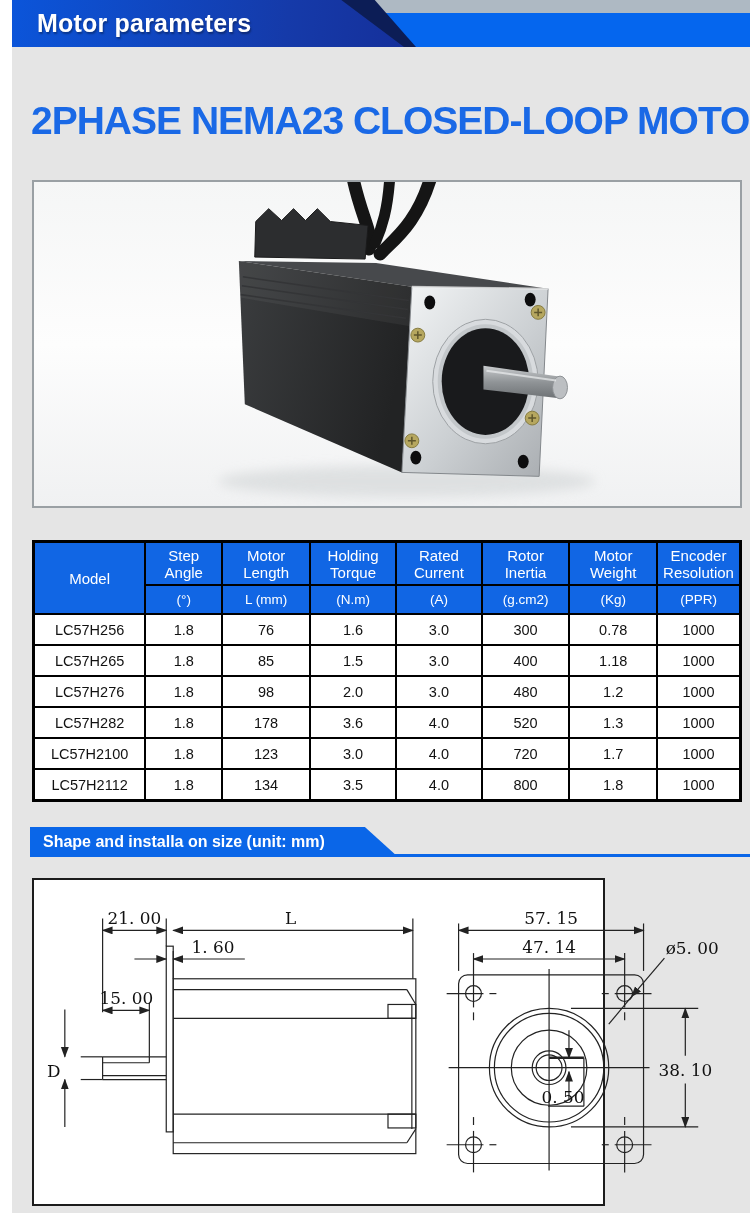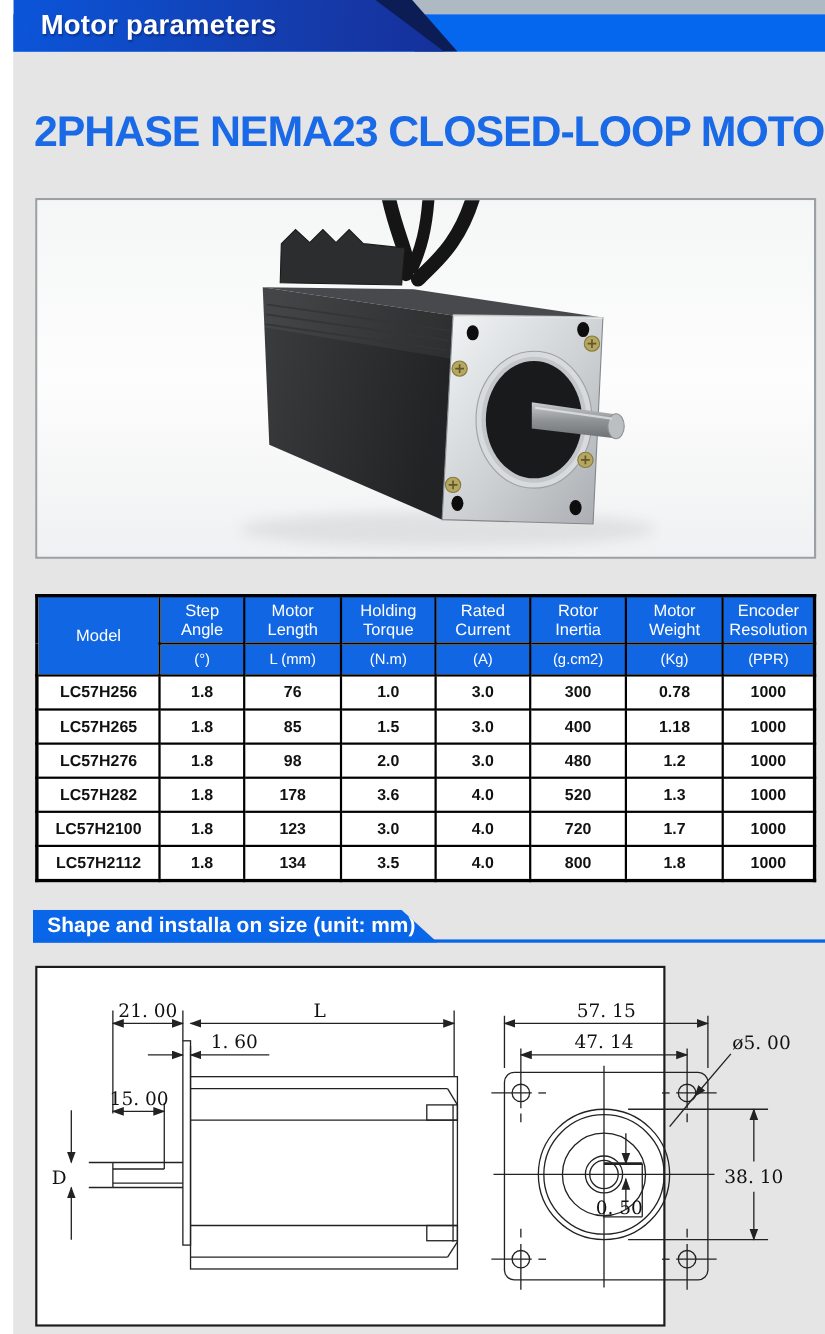--- a/index.html
+++ b/index.html
@@ -26,26 +26,26 @@
              border:2px solid #9aa0a4;box-sizing:border-box;background:#fafbfb;}
   .photo-box svg{display:block;width:706px;height:324px;}
   
   .spec-table{position:absolute;left:20px;top:540px;width:710px;border-collapse:collapse;
               table-layout:fixed;border:3px solid #000;}
   .spec-table th,.spec-table td{border:2px solid #000;text-align:center;vertical-align:middle;
               padding:0 2px;overflow:hidden;}
   .spec-table thead th{background:#1166e4;color:#fff;font-weight:normal;}
   .row-label th{height:41px;font-size:15px;line-height:17px;}
   .row-unit th{height:27px;font-size:13.5px;}
-  .spec-table tbody td{height:29px;font-size:14.5px;color:#111;background:#fff;font-weight:700;}
+  .spec-table tbody td{height:29px;font-size:14.5px;color:#111;background:#fff;font-weight:400;}
   
   .sec-banner{position:absolute;left:18px;top:827px;width:368px;height:30px;background:#0a66e8;
               clip-path:polygon(0 0,91% 0,100% 100%,0 100%);}
   .sec-banner span{position:absolute;left:13px;top:0;line-height:29px;color:#fff;
-                   font-size:19px;font-weight:bold;}
+                   font-size:16px;font-weight:bold;}
   .sec-underline{position:absolute;left:18px;top:854px;width:730px;height:3px;background:#0a66e8;}
   
   .draw-box{position:absolute;left:20px;top:878px;width:573px;height:328px;
             border:2px solid #1c1c1c;box-sizing:border-box;background:#fff;}
   .draw-box svg{display:block;width:706px;height:324px;}
   .dim{font-family:"DejaVu Serif",serif;font-size:17px;fill:#111;}
   .dln{stroke:#222;stroke-width:1.2;fill:none;}
   .thick{stroke-width:2.4;}
 </style>
 </head>
@@ -180,21 +180,21 @@
         <th>(g.cm2)</th>
         <th>(Kg)</th>
         <th>(PPR)</th>
       </tr>
     </thead>
     <tbody>
       <tr>
         <td>LC57H256</td>
         <td>1.8</td>
         <td>76</td>
-        <td>1.0</td>
+        <td>1.6</td>
         <td>3.0</td>
         <td>300</td>
         <td>0.78</td>
         <td>1000</td>
       </tr>
       <tr>
         <td>LC57H265</td>
         <td>1.8</td>
         <td>85</td>
         <td>1.5</td>

